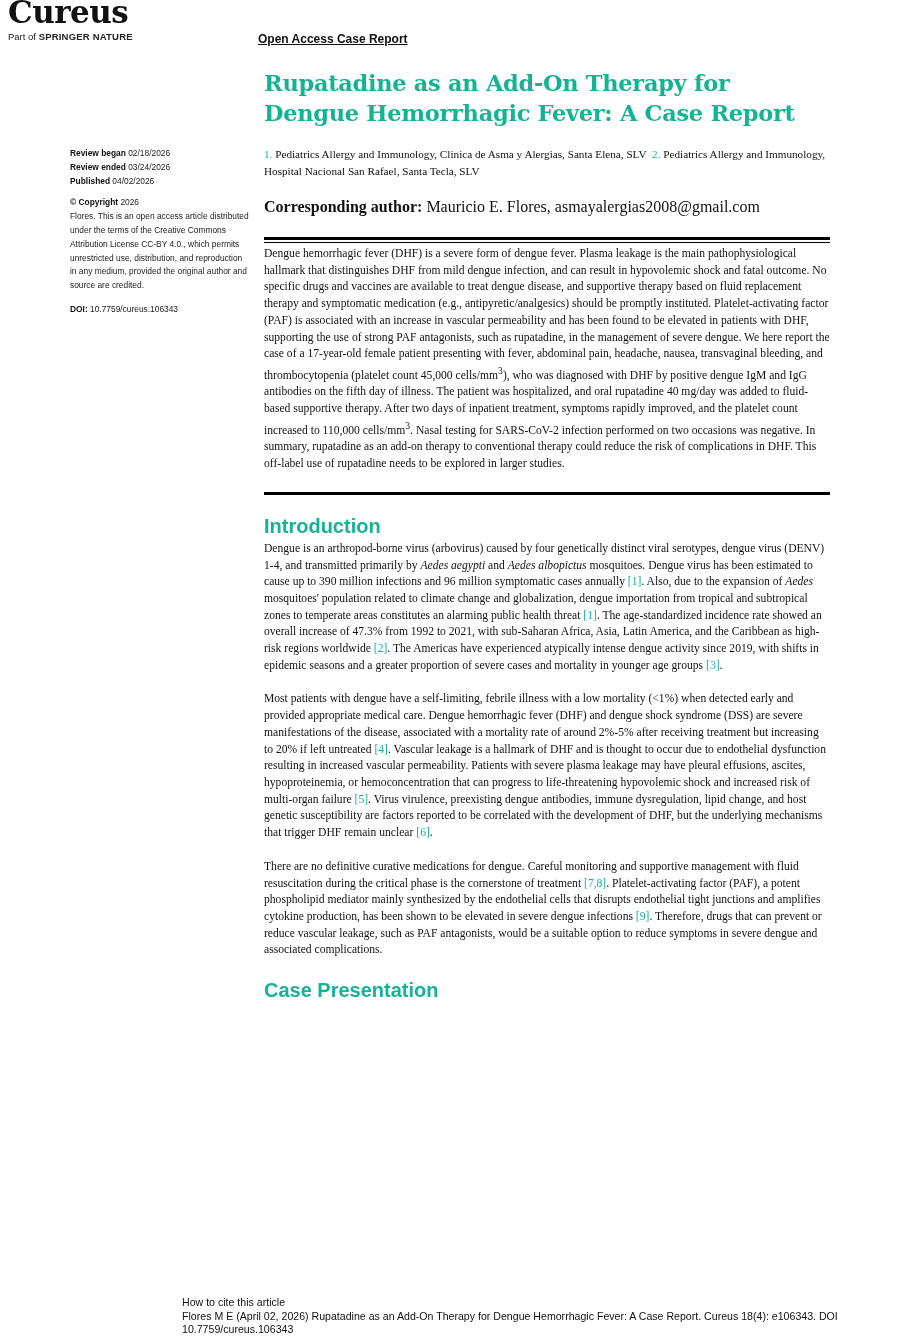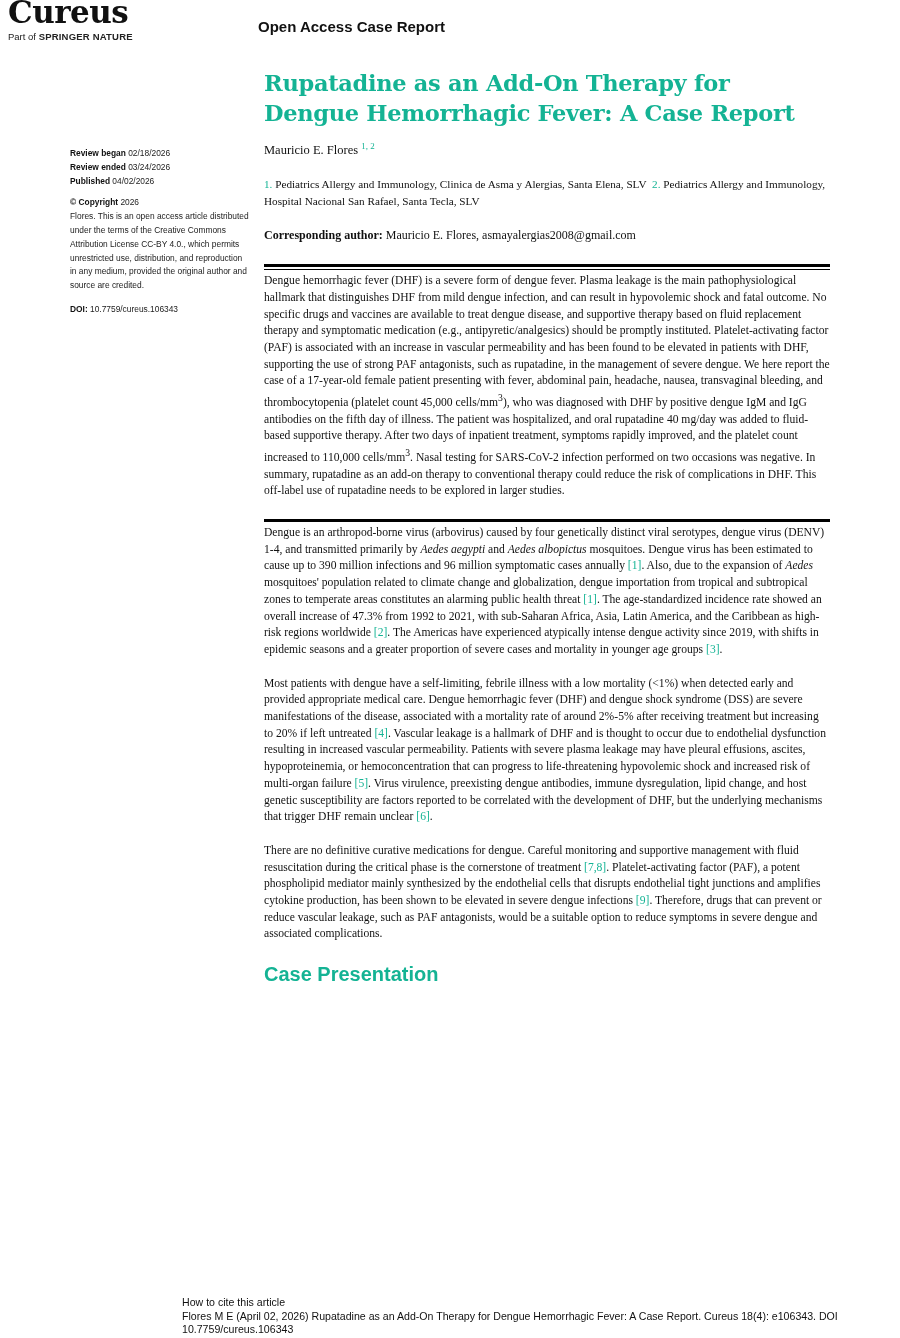--- a/index.html
+++ b/index.html
@@ -2,36 +2,36 @@
 <html><head>
 <meta charset="utf-8">
 <style>
   html, body { margin: 0; padding: 0; background: #ffffff; }
   body { width: 900px; height: 1338px; position: relative; overflow: hidden; color: #111; }
 
   
   .logo { position: absolute; left: 8px; top: -6px; font-family: "DejaVu Serif", serif; font-size: 31px; font-weight: bold; letter-spacing: -0.5px; color: #111; line-height: 36px; }
   .logo-sub { position: absolute; left: 8px; top: 31px; font-family: "Liberation Sans", sans-serif; font-size: 9.5px; color: #222; }
   .logo-sub b { font-weight: bold; letter-spacing: 0.2px; }
-  .oa-label { position: absolute; left: 258px; top: 18px; font-family: "Liberation Sans", sans-serif; font-weight: bold; font-size: 15px; color: #111; }
+  .oa-label { position: absolute; left: 258px; top: 32px; font-family: "Liberation Sans", sans-serif; font-weight: bold; font-size: 12px; color: #111; text-decoration: underline; }
 
   
   .sidebar { position: absolute; left: 70px; top: 147px; width: 180px; font-family: "Liberation Sans", sans-serif; font-size: 8.4px; line-height: 13.8px; color: #222; }
   .sidebar b { font-weight: bold; color: #111; }
   .sidebar .gap { height: 8px; }
   .sidebar .gap2 { height: 10px; }
 
   
   .main { position: absolute; left: 264px; top: 68px; width: 566px; }
   .title { font-family: "DejaVu Serif", serif; font-weight: bold; font-size: 22.5px; line-height: 30px; color: #14b394; margin: 0; letter-spacing: -0.3px; }
   .author { font-family: "Liberation Serif", serif; font-size: 12.5px; margin-top: 13px; }
   .author sup { color: #14b394; font-size: 9px; }
   .affil { font-family: "Liberation Serif", serif; font-size: 11.2px; line-height: 17px; margin-top: 18px; }
   .affil .num { color: #14b394; }
-  .corr { font-family: "Liberation Serif", serif; font-size: 12px; margin-top: 18px; }
+  .corr { font-family: "Liberation Serif", serif; font-size: 16px; margin-top: 18px; }
   .corr b { font-weight: bold; }
   .rule-double { margin-top: 21px; border-top: 3px solid #000; height: 2px; border-bottom: 1px solid #000; }
   .h2 { font-family: "Liberation Sans", sans-serif; font-weight: bold; font-size: 20px; color: #14b394; margin: 0; line-height: 24px; }
   .body-text { font-family: "Liberation Serif", serif; font-size: 11.6px; line-height: 16.7px; color: #111; margin: 0; }
   .body-text .cite { color: #14b394; }
   .rule-single { border-top: 3px solid #000; }
   .meta { font-family: "Liberation Serif", serif; font-size: 11.2px; line-height: 16px; }
   .meta b { font-weight: bold; }
 
   
@@ -51,34 +51,34 @@
   <div><b>Published</b> <span>04/02/2026</span></div>
   <div class="gap"></div>
   <div><b>© Copyright</b> <span>2026</span></div>
   <div>Flores. This is an open access article distributed under the terms of the Creative Commons Attribution License CC-BY 4.0., which permits unrestricted use, distribution, and reproduction in any medium, provided the original author and source are credited.</div>
   <div class="gap2"></div>
   <div><b>DOI:</b> <span>10.7759/cureus.106343</span></div>
 </div>
 
 <div class="main">
   <h1 class="title">Rupatadine as an Add-On Therapy for Dengue Hemorrhagic Fever: A Case Report</h1>
-  <div class="author"><span>Mauricio E. Flores</span> <sup>1, 2</sup></div>
   <div class="affil">
     <span class="num">1.</span> <span>Pediatrics Allergy and Immunology, Clinica de Asma y Alergias, Santa Elena, SLV</span>&nbsp;
     <span class="num">2.</span> <span>Pediatrics Allergy and Immunology, Hospital Nacional San Rafael, Santa Tecla, SLV</span>
   </div>
   <div class="corr"><b>Corresponding author:</b> <span>Mauricio E. Flores, asmayalergias2008@gmail.com</span></div>
 
   <div class="rule-double"></div>
 
   <p class="body-text" style="margin-top:3px;"><span>Dengue hemorrhagic fever (DHF) is a severe form of dengue fever. Plasma leakage is the main pathophysiological hallmark that distinguishes DHF from mild dengue infection, and can result in hypovolemic shock and fatal outcome. No specific drugs and vaccines are available to treat dengue disease, and supportive therapy based on fluid replacement therapy and symptomatic medication (e.g., antipyretic/analgesics) should be promptly instituted. Platelet-activating factor (PAF) is associated with an increase in vascular permeability and has been found to be elevated in patients with DHF, supporting the use of strong PAF antagonists, such as rupatadine, in the management of severe dengue. We here report the case of a 17-year-old female patient presenting with fever, abdominal pain, headache, nausea, transvaginal bleeding, and thrombocytopenia (platelet count 45,000 cells/mm</span><sup>3</sup><span>), who was diagnosed with DHF by positive dengue IgM and IgG antibodies on the fifth day of illness. The patient was hospitalized, and oral rupatadine 40 mg/day was added to fluid-based supportive therapy. After two days of inpatient treatment, symptoms rapidly improved, and the platelet count increased to 110,000 cells/mm</span><sup>3</sup><span>. Nasal testing for SARS-CoV-2 infection performed on two occasions was negative. In summary, rupatadine as an add-on therapy to conventional therapy could reduce the risk of complications in DHF. This off-label use of rupatadine needs to be explored in larger studies.</span></p>
 
   <div class="rule-single" style="margin-top:19px;"></div>
 
 
+  <h2 class="h2" style="margin-top:19px;">Introduction</h2>
   <p class="body-text rich" style="margin-top:3px;">Dengue is an arthropod-borne virus (arbovirus) caused by four genetically distinct viral serotypes, dengue virus (DENV) 1-4, and transmitted primarily by <i>Aedes aegypti</i> and <i>Aedes albopictus</i> mosquitoes. Dengue virus has been estimated to cause up to 390 million infections and 96 million symptomatic cases annually <span class="cite">[1]</span>. Also, due to the expansion of <i>Aedes</i> mosquitoes' population related to climate change and globalization, dengue importation from tropical and subtropical zones to temperate areas constitutes an alarming public health threat <span class="cite">[1]</span>. The age-standardized incidence rate showed an overall increase of 47.3% from 1992 to 2021, with sub-Saharan Africa, Asia, Latin America, and the Caribbean as high-risk regions worldwide <span class="cite">[2]</span>. The Americas have experienced atypically intense dengue activity since 2019, with shifts in epidemic seasons and a greater proportion of severe cases and mortality in younger age groups <span class="cite">[3]</span>.</p>
   <p class="body-text rich" style="margin-top:17px;">Most patients with dengue have a self-limiting, febrile illness with a low mortality (&lt;1%) when detected early and provided appropriate medical care. Dengue hemorrhagic fever (DHF) and dengue shock syndrome (DSS) are severe manifestations of the disease, associated with a mortality rate of around 2%-5% after receiving treatment but increasing to 20% if left untreated <span class="cite">[4]</span>. Vascular leakage is a hallmark of DHF and is thought to occur due to endothelial dysfunction resulting in increased vascular permeability. Patients with severe plasma leakage may have pleural effusions, ascites, hypoproteinemia, or hemoconcentration that can progress to life-threatening hypovolemic shock and increased risk of multi-organ failure <span class="cite">[5]</span>. Virus virulence, preexisting dengue antibodies, immune dysregulation, lipid change, and host genetic susceptibility are factors reported to be correlated with the development of DHF, but the underlying mechanisms that trigger DHF remain unclear <span class="cite">[6]</span>.</p>
   <p class="body-text rich" style="margin-top:17px;">There are no definitive curative medications for dengue. Careful monitoring and supportive management with fluid resuscitation during the critical phase is the cornerstone of treatment <span class="cite">[7,8]</span>. Platelet-activating factor (PAF), a potent phospholipid mediator mainly synthesized by the endothelial cells that disrupts endothelial tight junctions and amplifies cytokine production, has been shown to be elevated in severe dengue infections <span class="cite">[9]</span>. Therefore, drugs that can prevent or reduce vascular leakage, such as PAF antagonists, would be a suitable option to reduce symptoms in severe dengue and associated complications.</p>
 
   <h2 class="h2" style="margin-top:19px;">Case Presentation</h2>
 </div>
 
 <div class="footer">
   <b>How to cite this article</b><br>
   <span>Flores M E (April 02, 2026) Rupatadine as an Add-On Therapy for Dengue Hemorrhagic Fever: A Case Report. Cureus 18(4): e106343. DOI 10.7759/cureus.106343</span>

